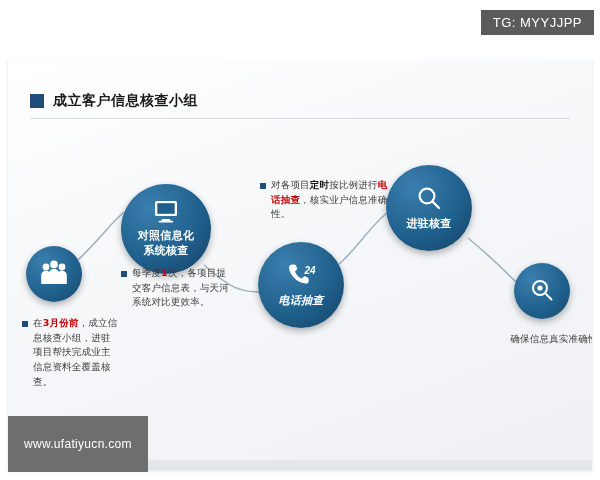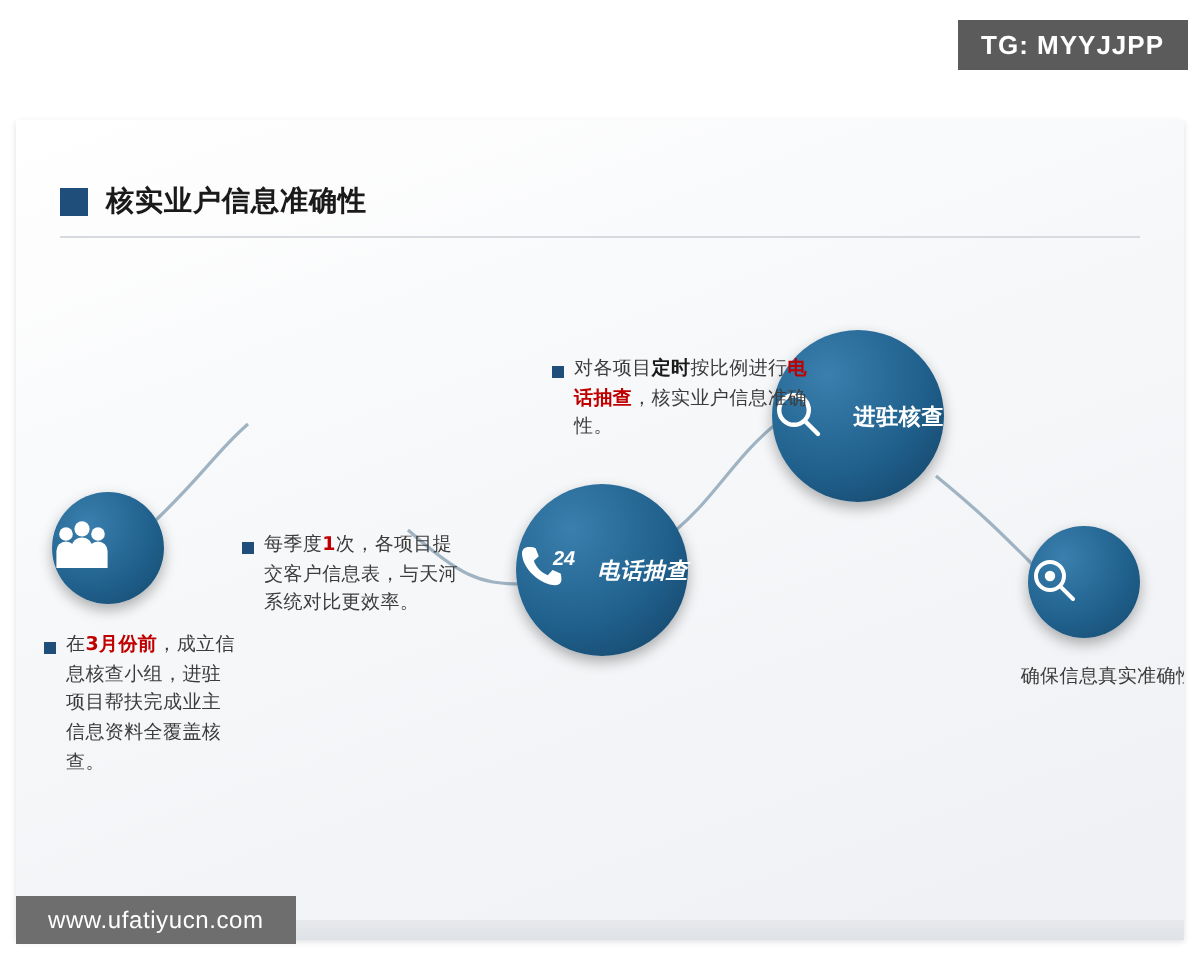--- a/index.html
+++ b/index.html
@@ -5,21 +5,21 @@
   html,body{margin:0;padding:0;}
   body{
     width:600px;height:480px;
     background:#ffffff;
     font-family:"DejaVu Sans","Liberation Sans",sans-serif;
     position:relative;overflow:hidden;
   }
   .tg-badge{
     position:absolute;top:10px;right:6px;
     background:#5b5b5b;color:#ffffff;
-    font-size:13px;font-weight:bold;
+    font-size:13px;font-weight:normal;
     padding:5px 12px;letter-spacing:0.5px;
     font-family:"Liberation Sans",sans-serif;
     z-index:30;
   }
   .slide{
     position:absolute;left:8px;top:60px;width:584px;height:410px;
     background:linear-gradient(160deg,#ffffff 0%,#f7f8fa 40%,#eef0f3 100%);
     box-shadow:0 1px 3px rgba(0,0,0,0.12);
     overflow:hidden;
   }
@@ -37,21 +37,21 @@
     font-size:14px;font-weight:bold;color:#1a1a1a;letter-spacing:0.5px;
   }
   .title-rule{
     position:absolute;left:22px;top:58px;width:540px;height:1px;
     background:#d7dade;
   }
   .svglayer{position:absolute;left:0;top:0;width:584px;height:410px;}
 
   .node{
     position:absolute;border-radius:50%;
-    display:flex;align-items:center;justify-content:space-between;
+    display:flex;flex-direction:column;align-items:center;justify-content:center;
     color:#fff;text-align:center;
     box-shadow:0 3px 7px rgba(0,0,0,0.30);
   }
   .node .glyph{display:block;line-height:1;}
   .node .nlabel{
     font-size:11px;font-weight:bold;line-height:1.35;margin-top:3px;
     letter-spacing:0.3px;
   }
   .n-people{
     left:18px;top:186px;width:56px;height:56px;
@@ -80,42 +80,42 @@
     letter-spacing:0.2px;
   }
   .textblk .bold-red{color:#c00000;font-weight:bold;}
   .textblk .bold-dark{color:#1a1a1a;font-weight:bold;}
   .bullet-row{display:flex;}
   .bullet{
     width:6px;height:6px;background:#1e4e79;margin:5px 5px 0 0;flex:0 0 6px;
   }
   .t-left{left:14px;top:256px;width:96px;}
   .t-sys{left:113px;top:206px;width:112px;}
-  .t-tel{left:268px;top:118px;width:128px;}
+  .t-tel{left:252px;top:118px;width:128px;}
   .t-entry{left:382px;top:198px;width:118px;}
   .t-check{left:500px;top:272px;width:92px;text-align:center;}
 
   .urlbar{
     position:absolute;left:8px;bottom:8px;
     background:#6e6e6e;color:#ffffff;
-    font-size:12px;padding:5px 16px;
+    font-size:12px;padding:21px 16px;
     font-family:"Liberation Sans",sans-serif;
     letter-spacing:0.3px;z-index:25;
   }
 </style>
 </head>
 <body>
 
 <div class="tg-badge">TG: MYYJJPP</div>
 
 <div class="slide">
 
   <div class="title-row">
     <span class="title-mark"></span>
-    <span class="title-text">核实业户信息准确性</span>
+    <span class="title-text">成立客户信息核查小组</span>
   </div>
   <div class="title-rule"></div>
 
   <svg class="svglayer" viewBox="0 0 584 410">
     <path d="M70 200 C 95 176, 100 166, 116 152" stroke="#9fb3c2" stroke-width="1.6" fill="none"></path>
     <path d="M196 205 C 222 228, 232 232, 252 232" stroke="#9fb3c2" stroke-width="1.6" fill="none"></path>
     <path d="M330 205 C 350 188, 360 168, 380 152" stroke="#9fb3c2" stroke-width="1.6" fill="none"></path>
     <path d="M460 178 C 482 196, 492 206, 508 222" stroke="#9fb3c2" stroke-width="1.6" fill="none"></path>
   </svg>
 
@@ -125,20 +125,31 @@
         <circle cx="7" cy="7" r="3.4"></circle>
           <path d="M2.2 24v-8.5a4.8 4.8 0 0 1 9.6 0V24z"></path>
         <circle cx="23" cy="7" r="3.4"></circle>
           <path d="M18.2 24v-8.5a4.8 4.8 0 0 1 9.6 0V24z"></path>
         <circle cx="15" cy="4.4" r="3.8"></circle>
           <path d="M9.7 24v-10a5.3 5.3 0 0 1 10.6 0V24z"></path>
       </svg>
     </span>
   </div>
 
+  <div class="node n-sys">
+    <span class="glyph">
+      <svg width="30" height="24" viewBox="0 0 30 24" fill="none" stroke="#ffffff" stroke-width="1.8">
+        <rect x="4" y="2" width="22" height="15" rx="1.5" fill="#ffffff" stroke="none"></rect>
+        <rect x="6.3" y="4.2" width="17.4" height="10.6" fill="#1f5f8b" stroke="none"></rect>
+        <path d="M11 20h8l1 3h-10z" fill="#ffffff" stroke="none"></path>
+        <path d="M8.5 22.6h13" stroke="#ffffff" stroke-width="1.6" stroke-linecap="round"></path>
+      </svg>
+    </span>
+    <span class="nlabel">对照信息化<br>系统核查</span>
+  </div>
 
   <div class="node n-tel">
     <span class="glyph">
       <svg width="30" height="26" viewBox="0 0 30 26">
         <path d="M6.5 2.5c1.6 0 2.6 .2 3.3 .6l1.6 4-2.5 2.3c1.3 3.4 3.6 5.8 7 7.2l2.4-2.6 4 1.7c.3.7.4 1.6.4 3.2 0 1.6-1.2 2.7-2.9 2.7C12.1 21.6 3 13 3 5.6c0-1.8 1.3-3.1 3.5-3.1z" fill="#ffffff"></path>
         <text x="18.5" y="11.5" font-family="Liberation Sans, sans-serif" font-size="10" font-weight="bold" fill="#ffffff">24</text>
       </svg>
     </span>
     <span class="nlabel">电话抽查</span>
   </div>

